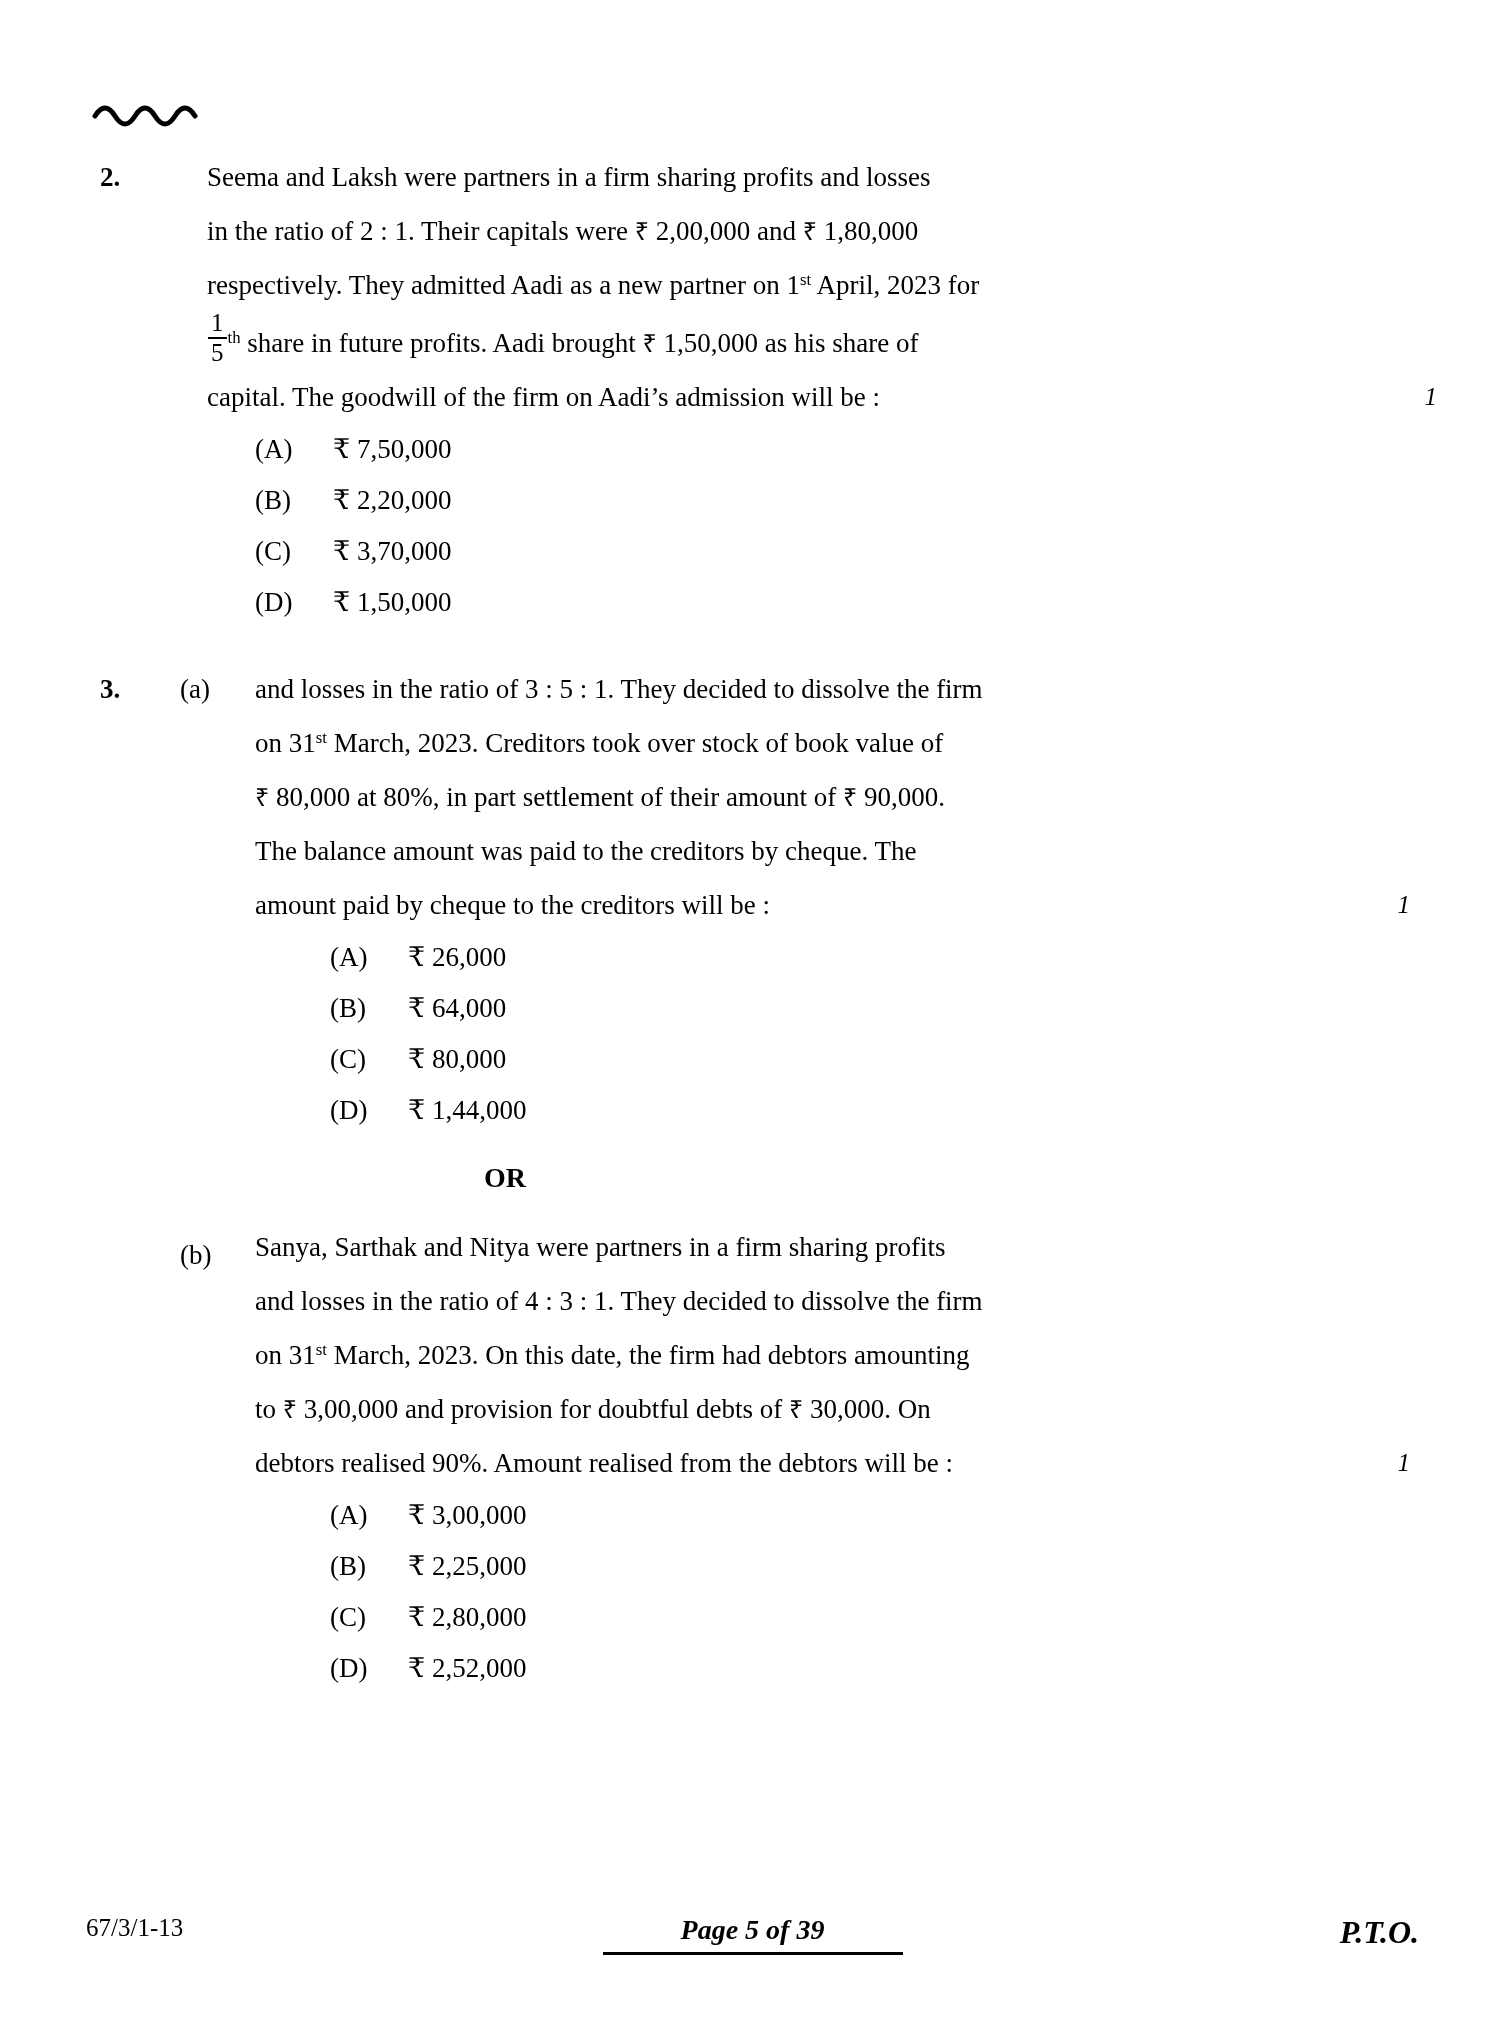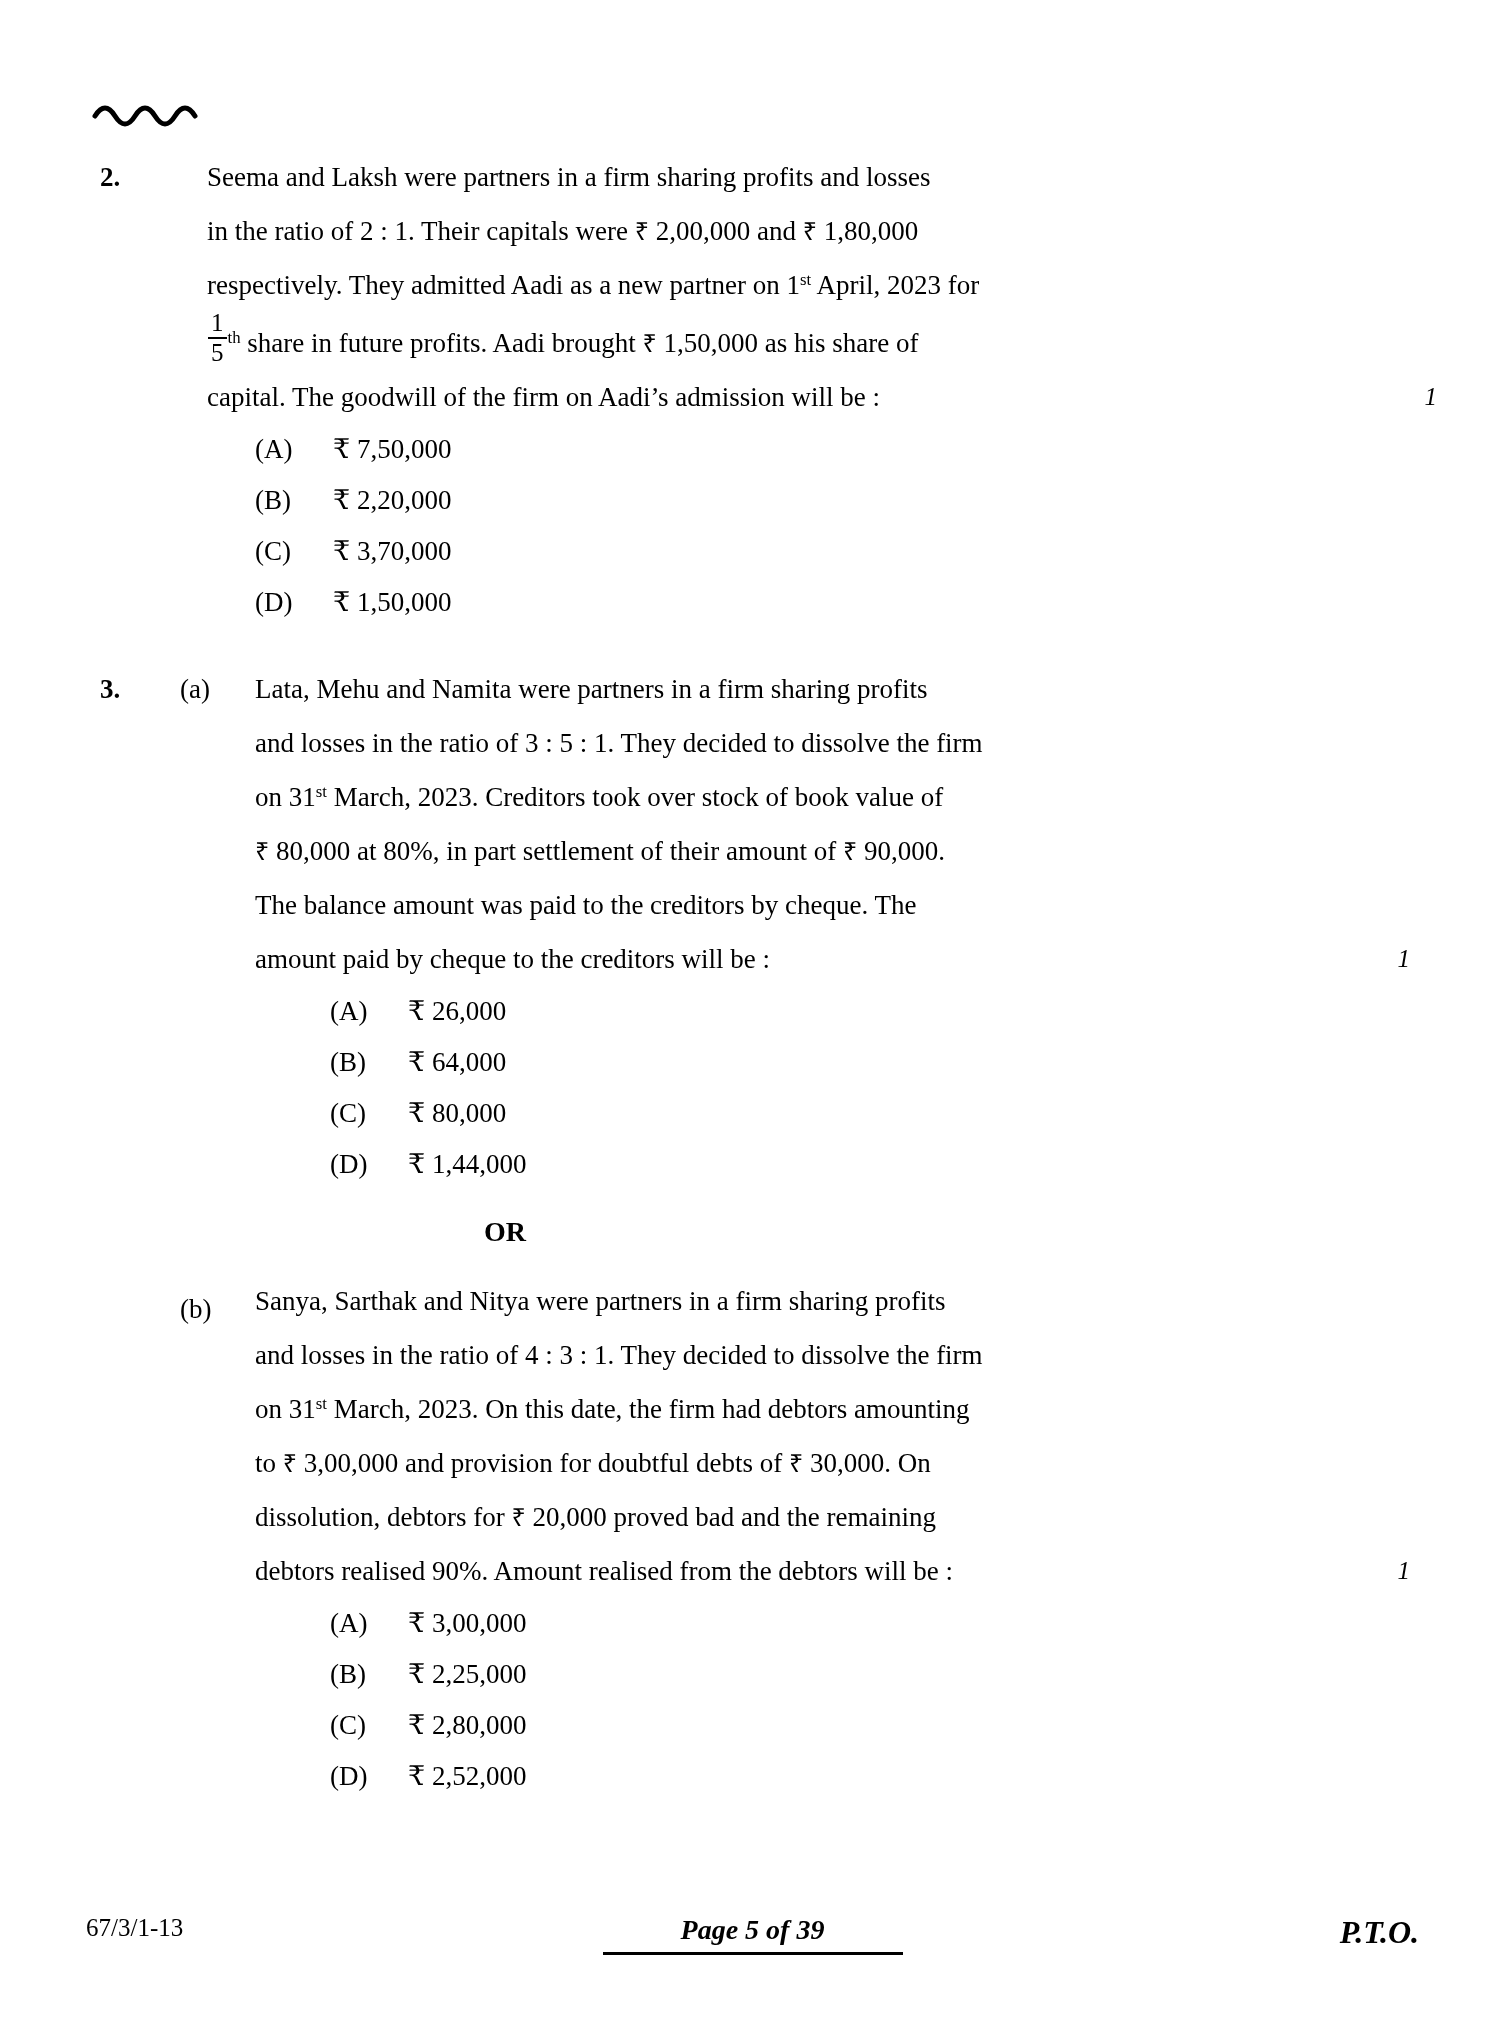--- a/index.html
+++ b/index.html
@@ -223,21 +223,20 @@
       </div>
     </div>
 
     <div class="spacer-md"></div>
 
     <div class="qblock">
       <div class="qnum">3.</div>
       <div class="qpart">(a)</div>
 
       <div class="qbody lvl2">
-        <div><span>Lata, Mehu and Namita were partners in a firm sharing profits</span></div>
         <div><span>and losses in the ratio of 3 : 5 : 1. They decided to dissolve the firm</span></div>
         <div><span>on 31</span><sup class="ord">st</sup><span> March, 2023. Creditors took over stock of book value of</span></div>
         <div><span class="rupee">₹</span><span> 80,000 at 80%, in part settlement of their amount of </span><span class="rupee">₹</span><span> 90,000.</span></div>
         <div><span>The balance amount was paid to the creditors by cheque. The</span></div>
         <div class="lastline"><span>amount paid by cheque to the creditors will be :</span><span class="marks">1</span></div>
       </div>
 
       <div class="options lvl2">
         <div class="opt-row">
           <span class="opt-label">(A)</span>
@@ -265,21 +264,20 @@
 
       <div class="qpart" style="top:auto;position:relative;left:0;margin-left:80px;height:0;line-height:0;">
         <span style="position:absolute;top:8px;left:0;font-size:27px;line-height:54px;">(b)</span>
       </div>
 
       <div class="qbody lvl2">
         <div><span>Sanya, Sarthak and Nitya were partners in a firm sharing profits</span></div>
         <div><span>and losses in the ratio of 4 : 3 : 1. They decided to dissolve the firm</span></div>
         <div><span>on 31</span><sup class="ord">st</sup><span> March, 2023. On this date, the firm had debtors amounting</span></div>
         <div><span>to </span><span class="rupee">₹</span><span> 3,00,000 and provision for doubtful debts of </span><span class="rupee">₹</span><span> 30,000. On</span></div>
-        <div><span>dissolution, debtors for </span><span class="rupee">₹</span><span> 20,000 proved bad and the remaining</span></div>
         <div class="lastline"><span>debtors realised 90%. Amount realised from the debtors will be :</span><span class="marks">1</span></div>
       </div>
 
       <div class="options lvl2">
         <div class="opt-row">
           <span class="opt-label">(A)</span>
           <span class="opt-text">₹ 3,00,000</span>
         </div>
         <div class="opt-row">
           <span class="opt-label">(B)</span>

